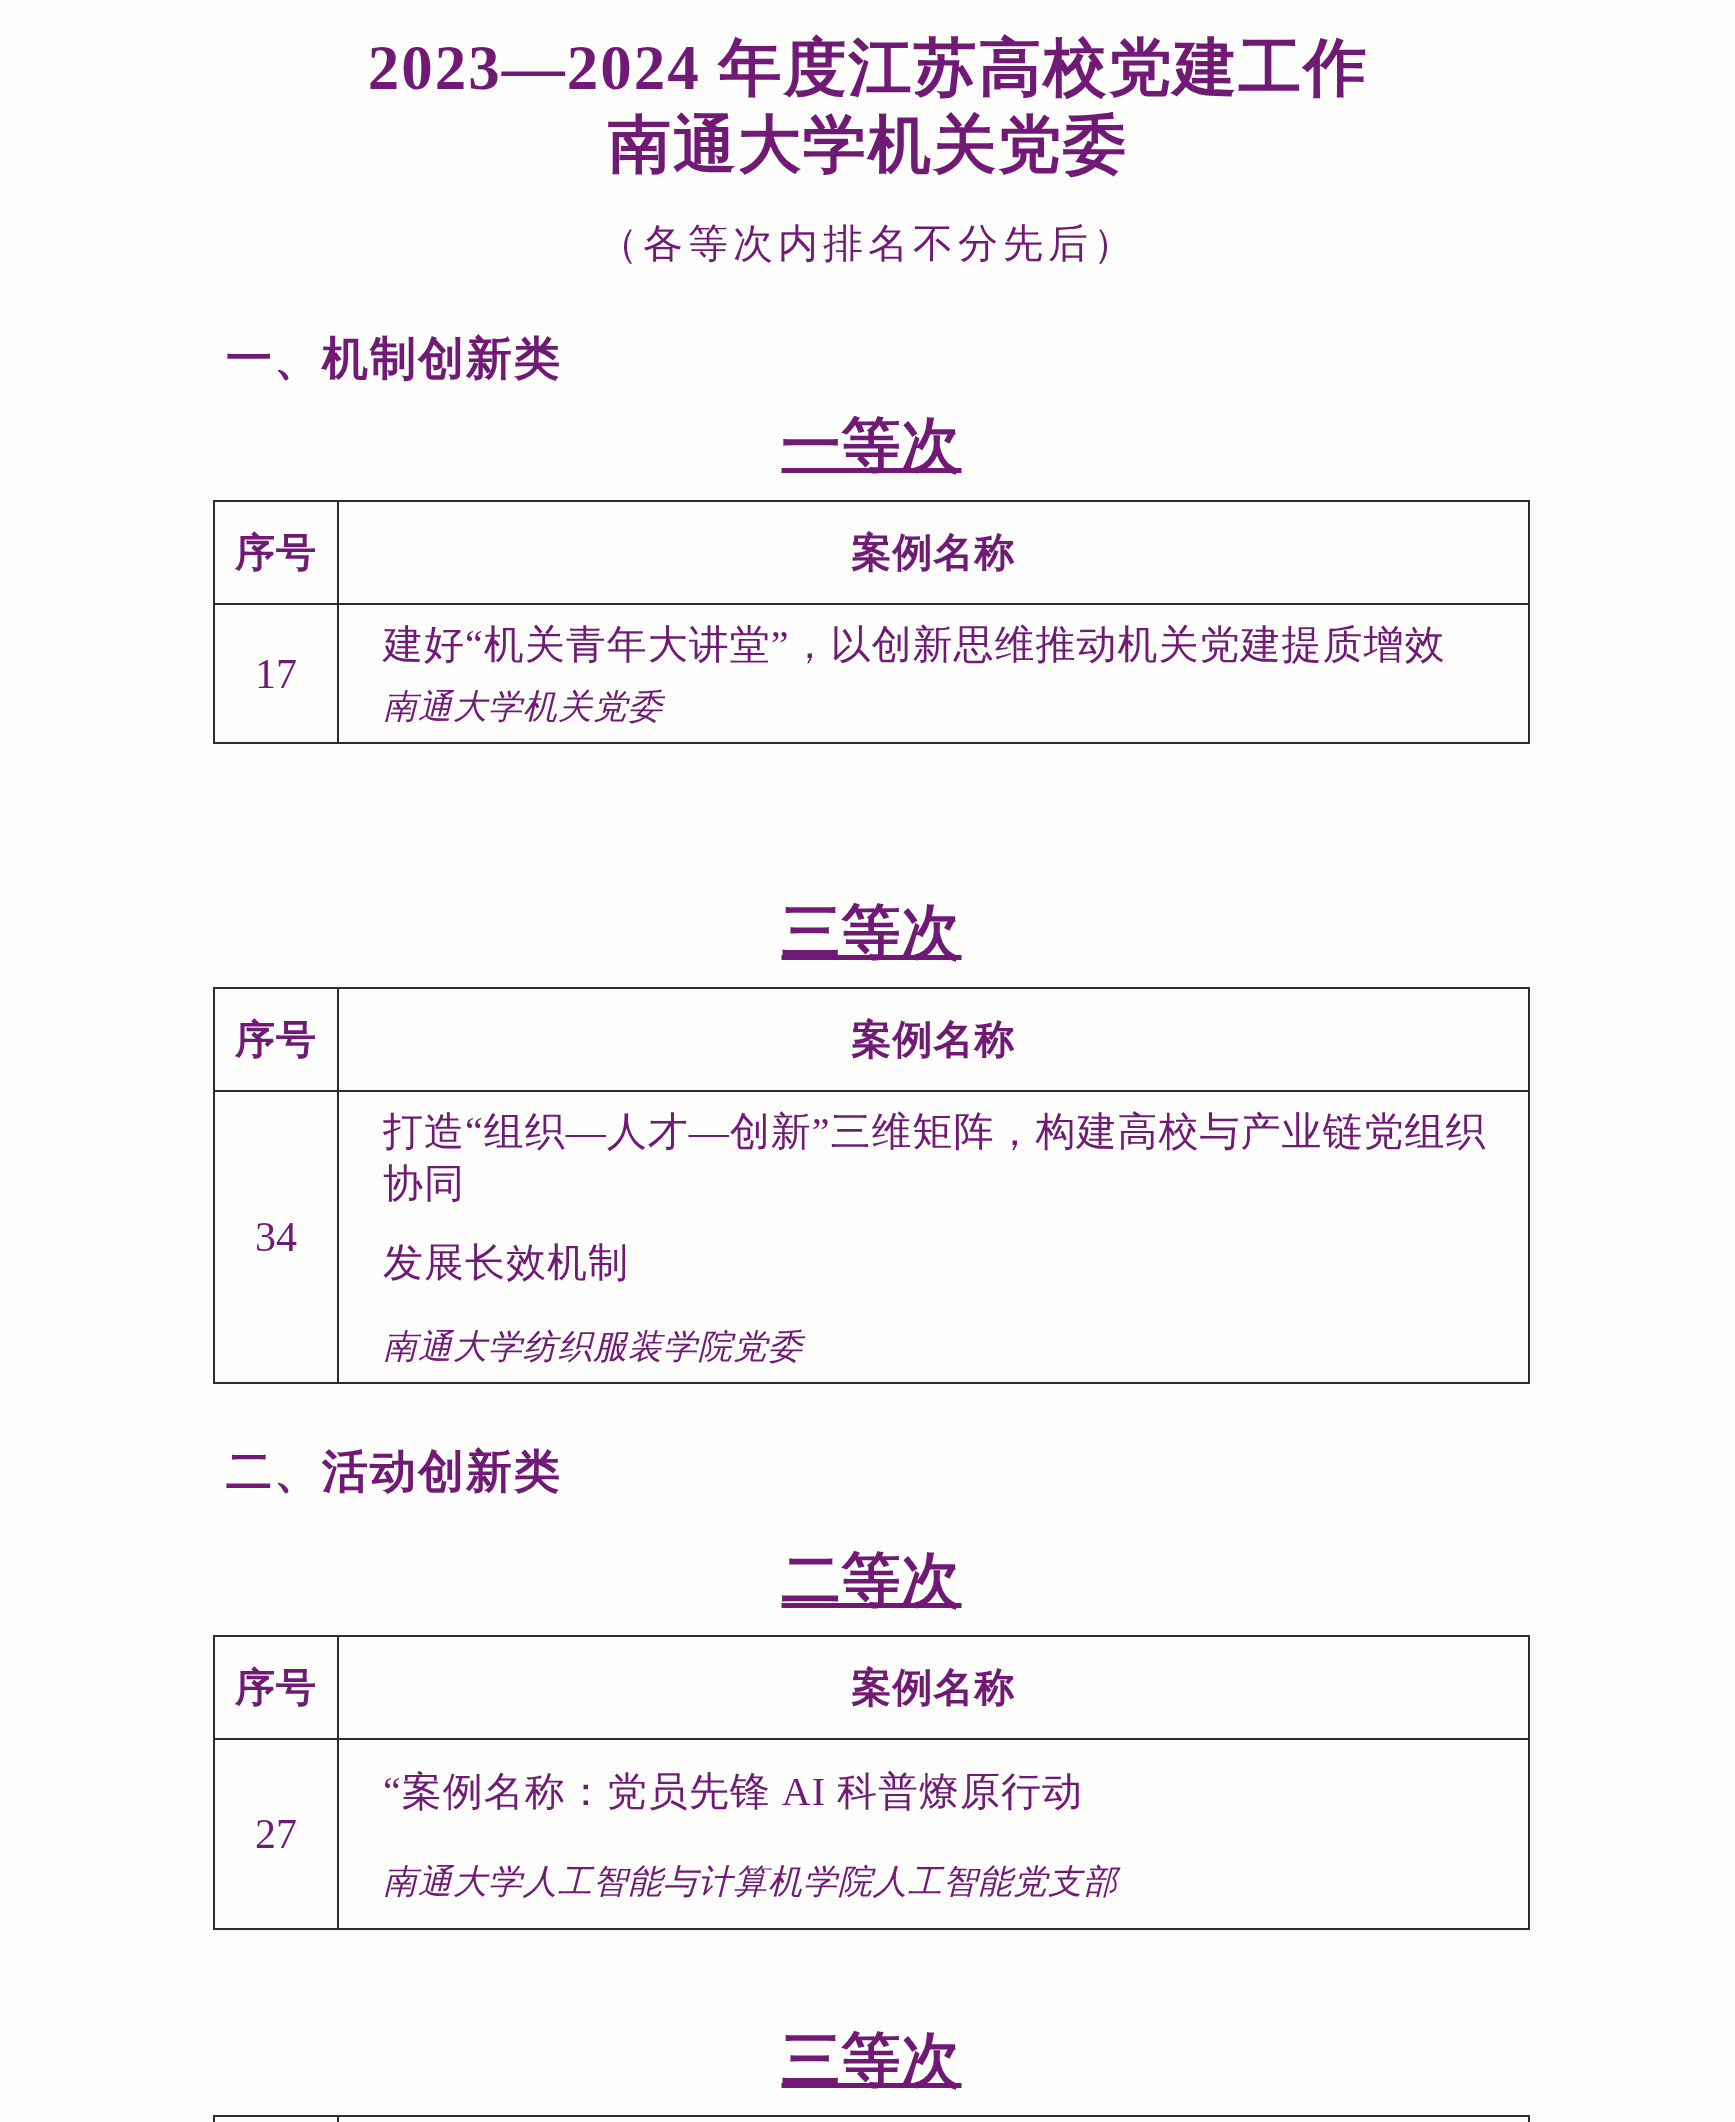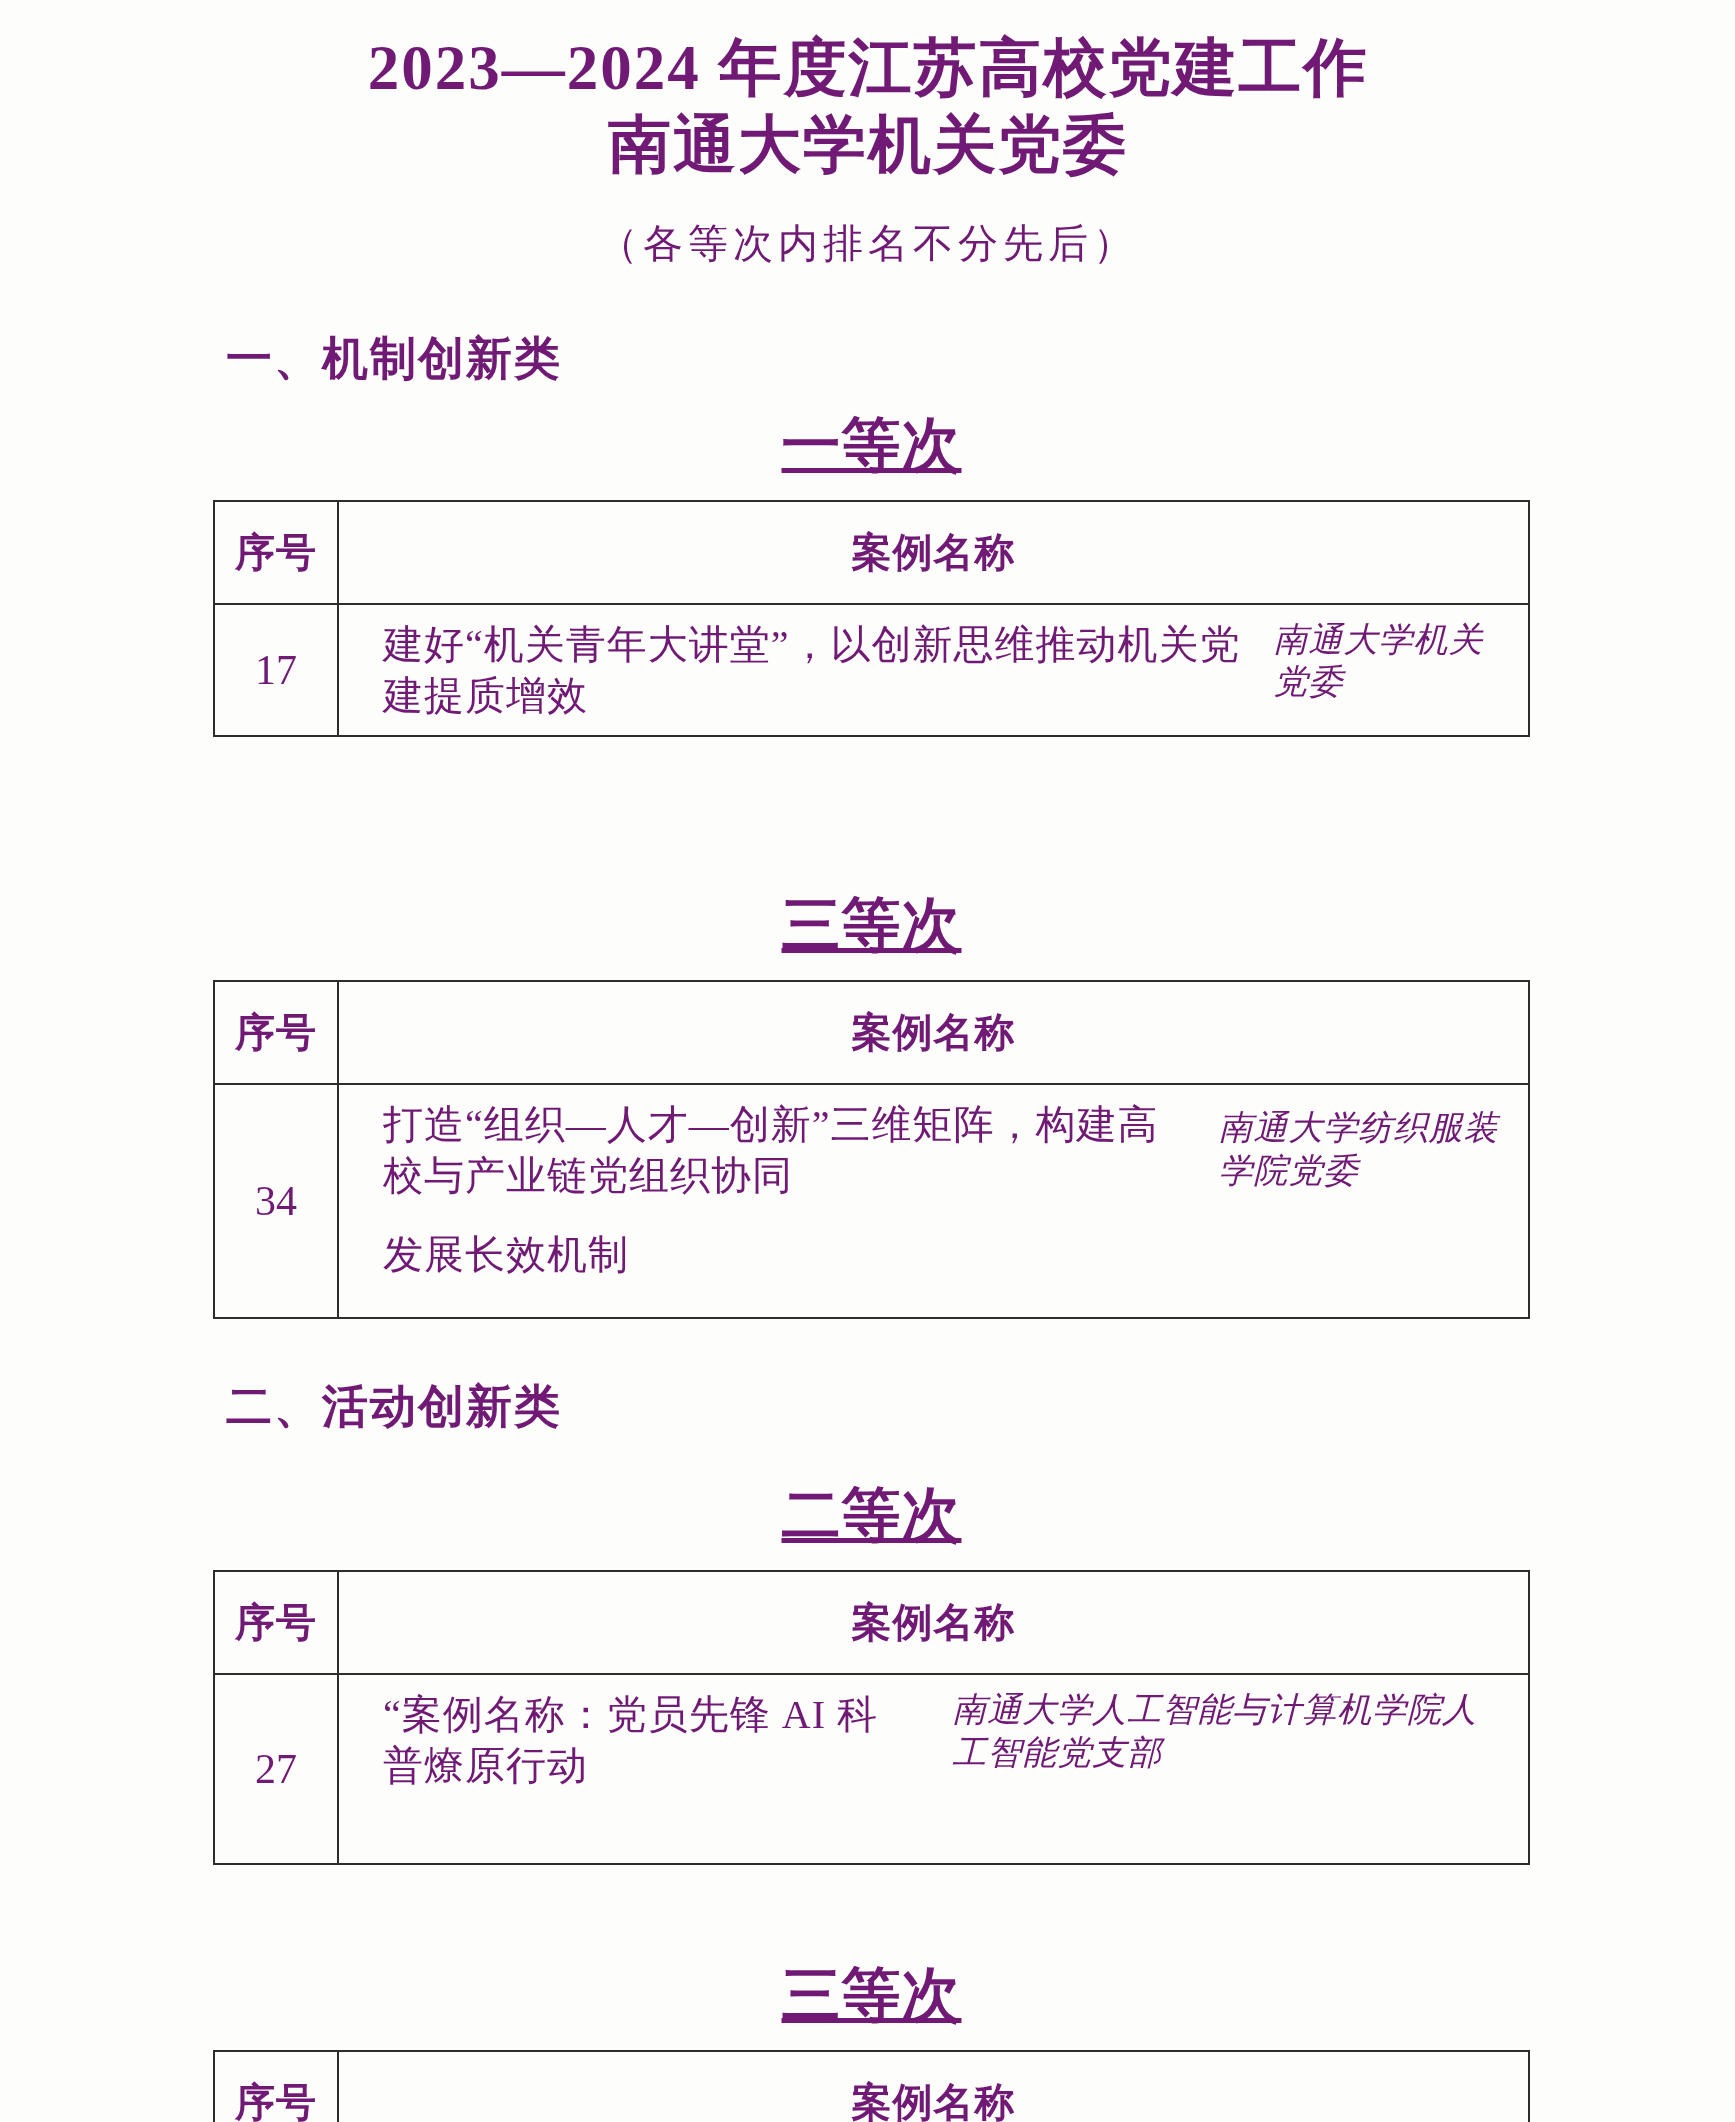--- a/index.html
+++ b/index.html
@@ -82,21 +82,21 @@
     vertical-align: middle;
     font-size: 42px;
     font-family: "Liberation Serif", "DejaVu Serif", serif;
   }
   td.cell-content {
     padding: 14px 24px 14px 44px;
     vertical-align: middle;
   }
   .cell-inner {
     display: flex;
-    flex-direction: row;
+    flex-direction: column;
     justify-content: center;
   }
   .case-line {
     font-size: 40px;
     line-height: 1.28;
     letter-spacing: 1px;
   }
   .case-org {
     font-size: 34px;
     line-height: 1.25;

